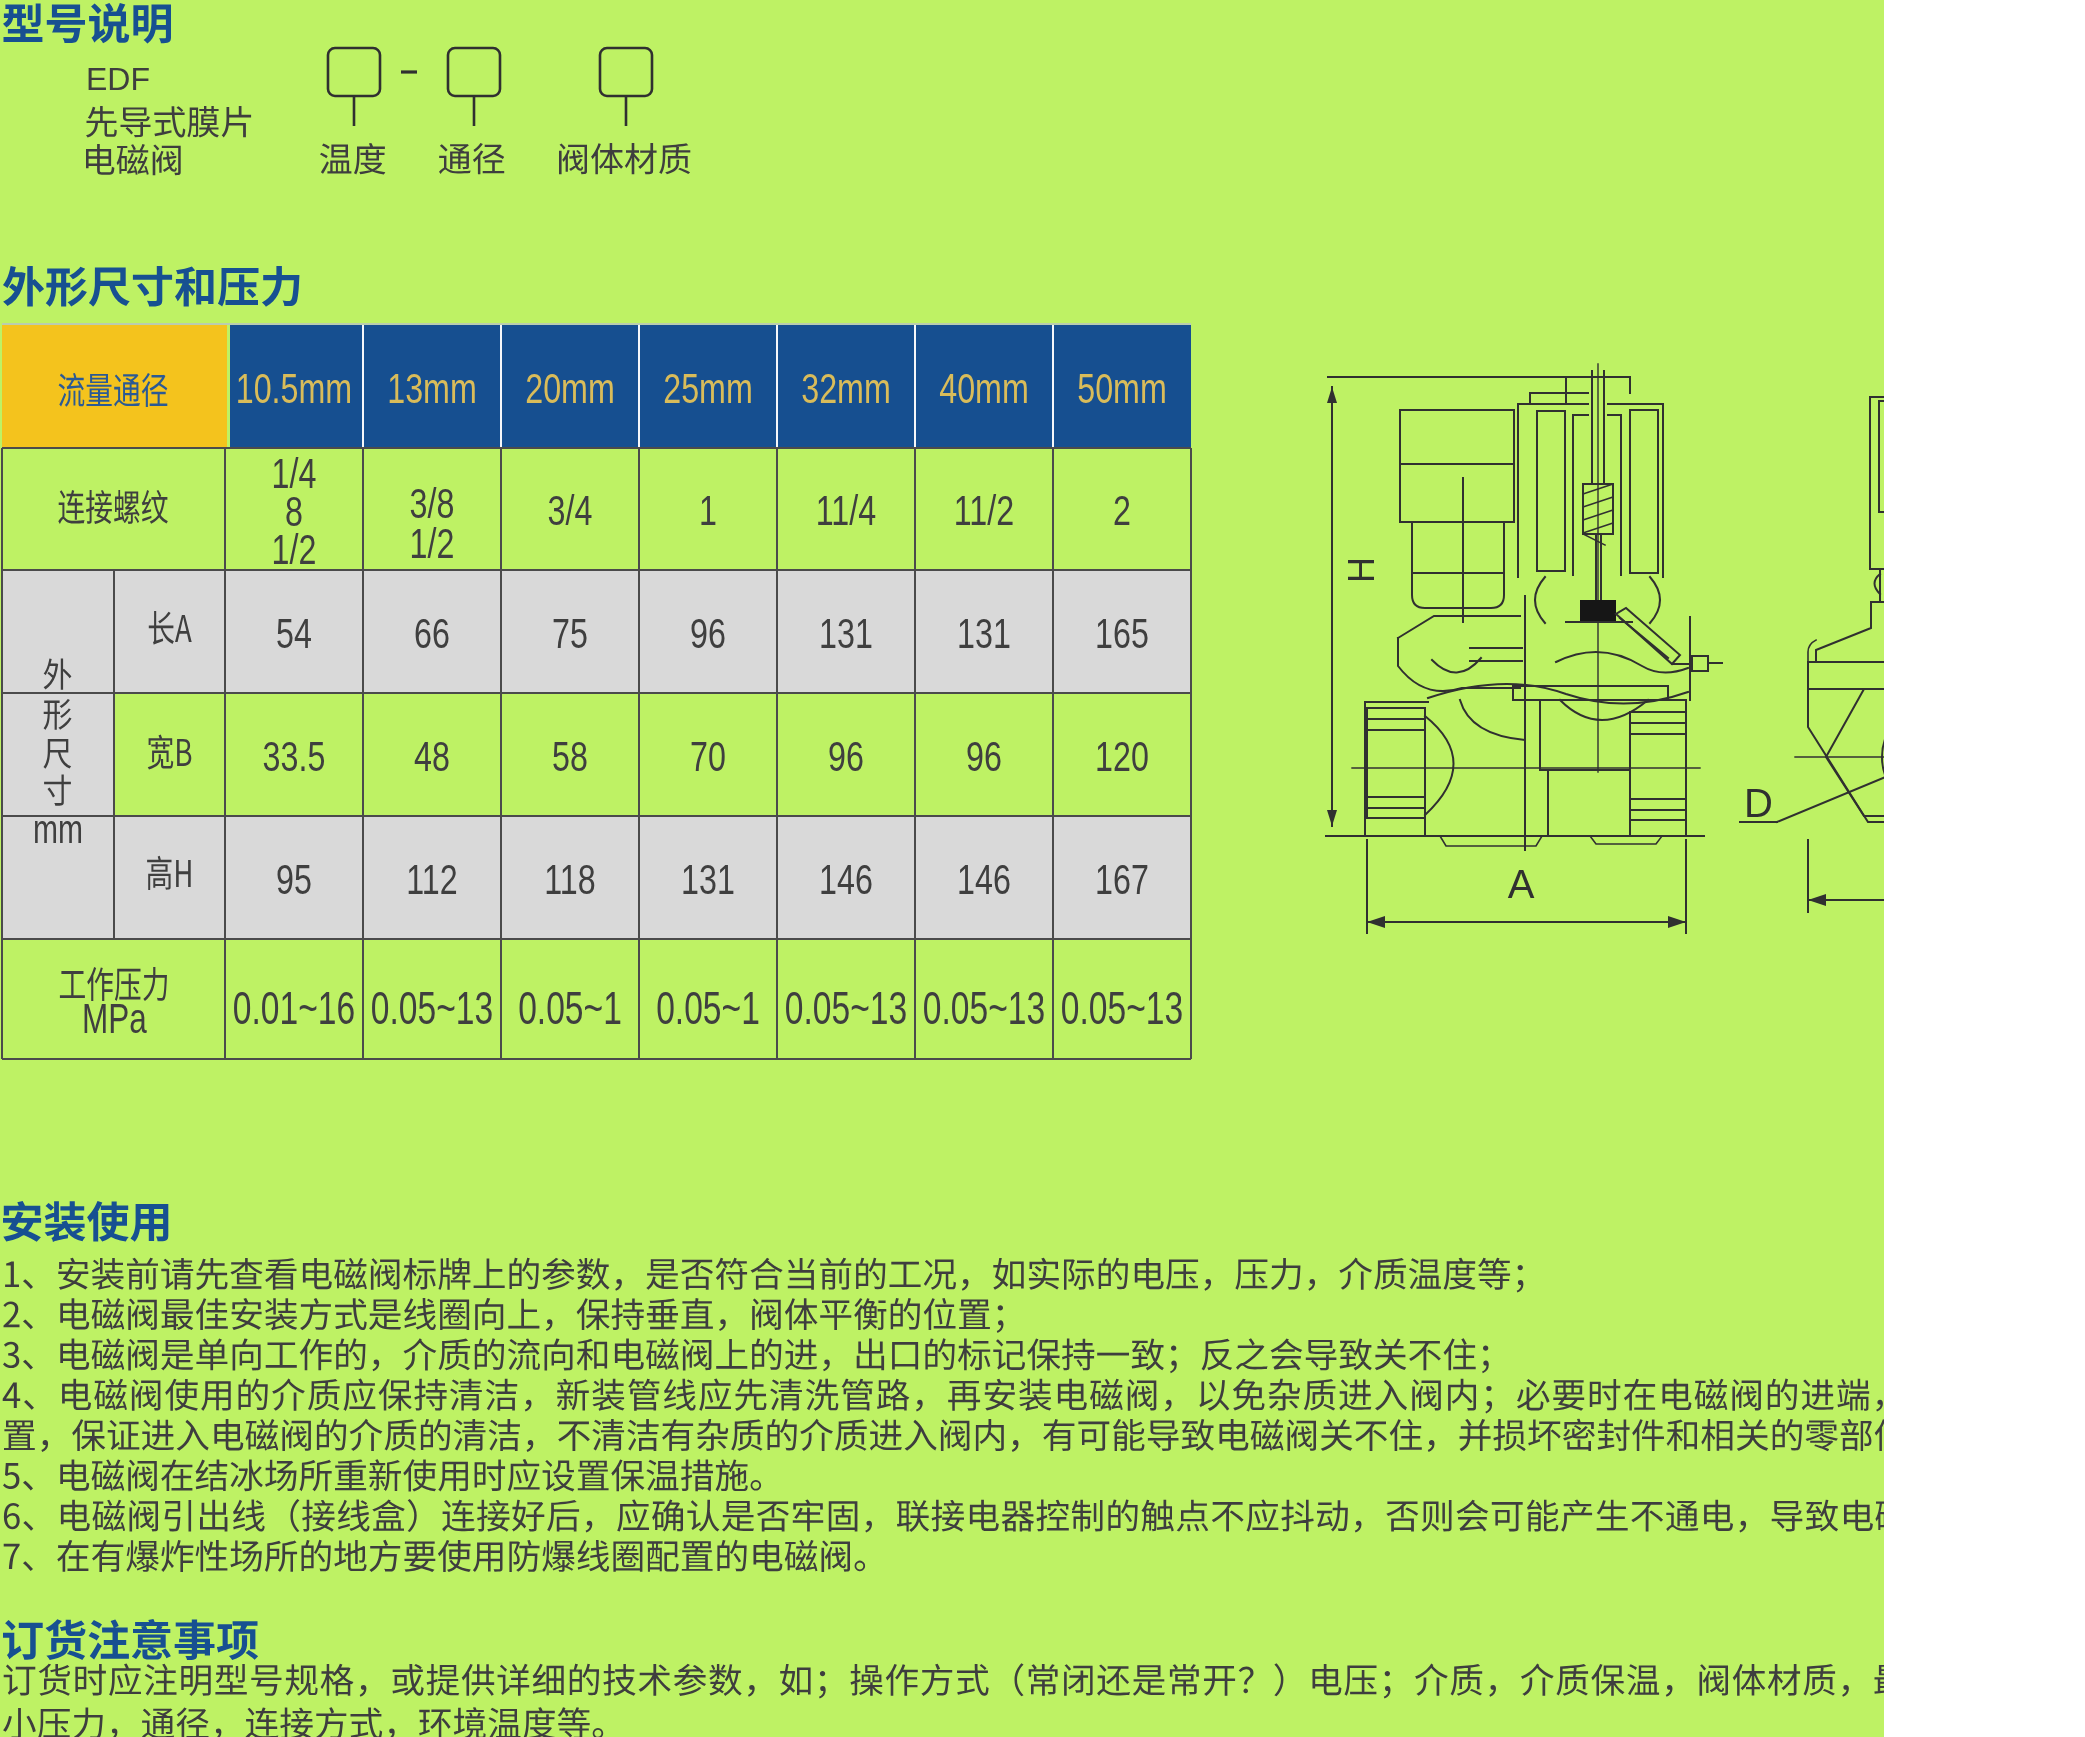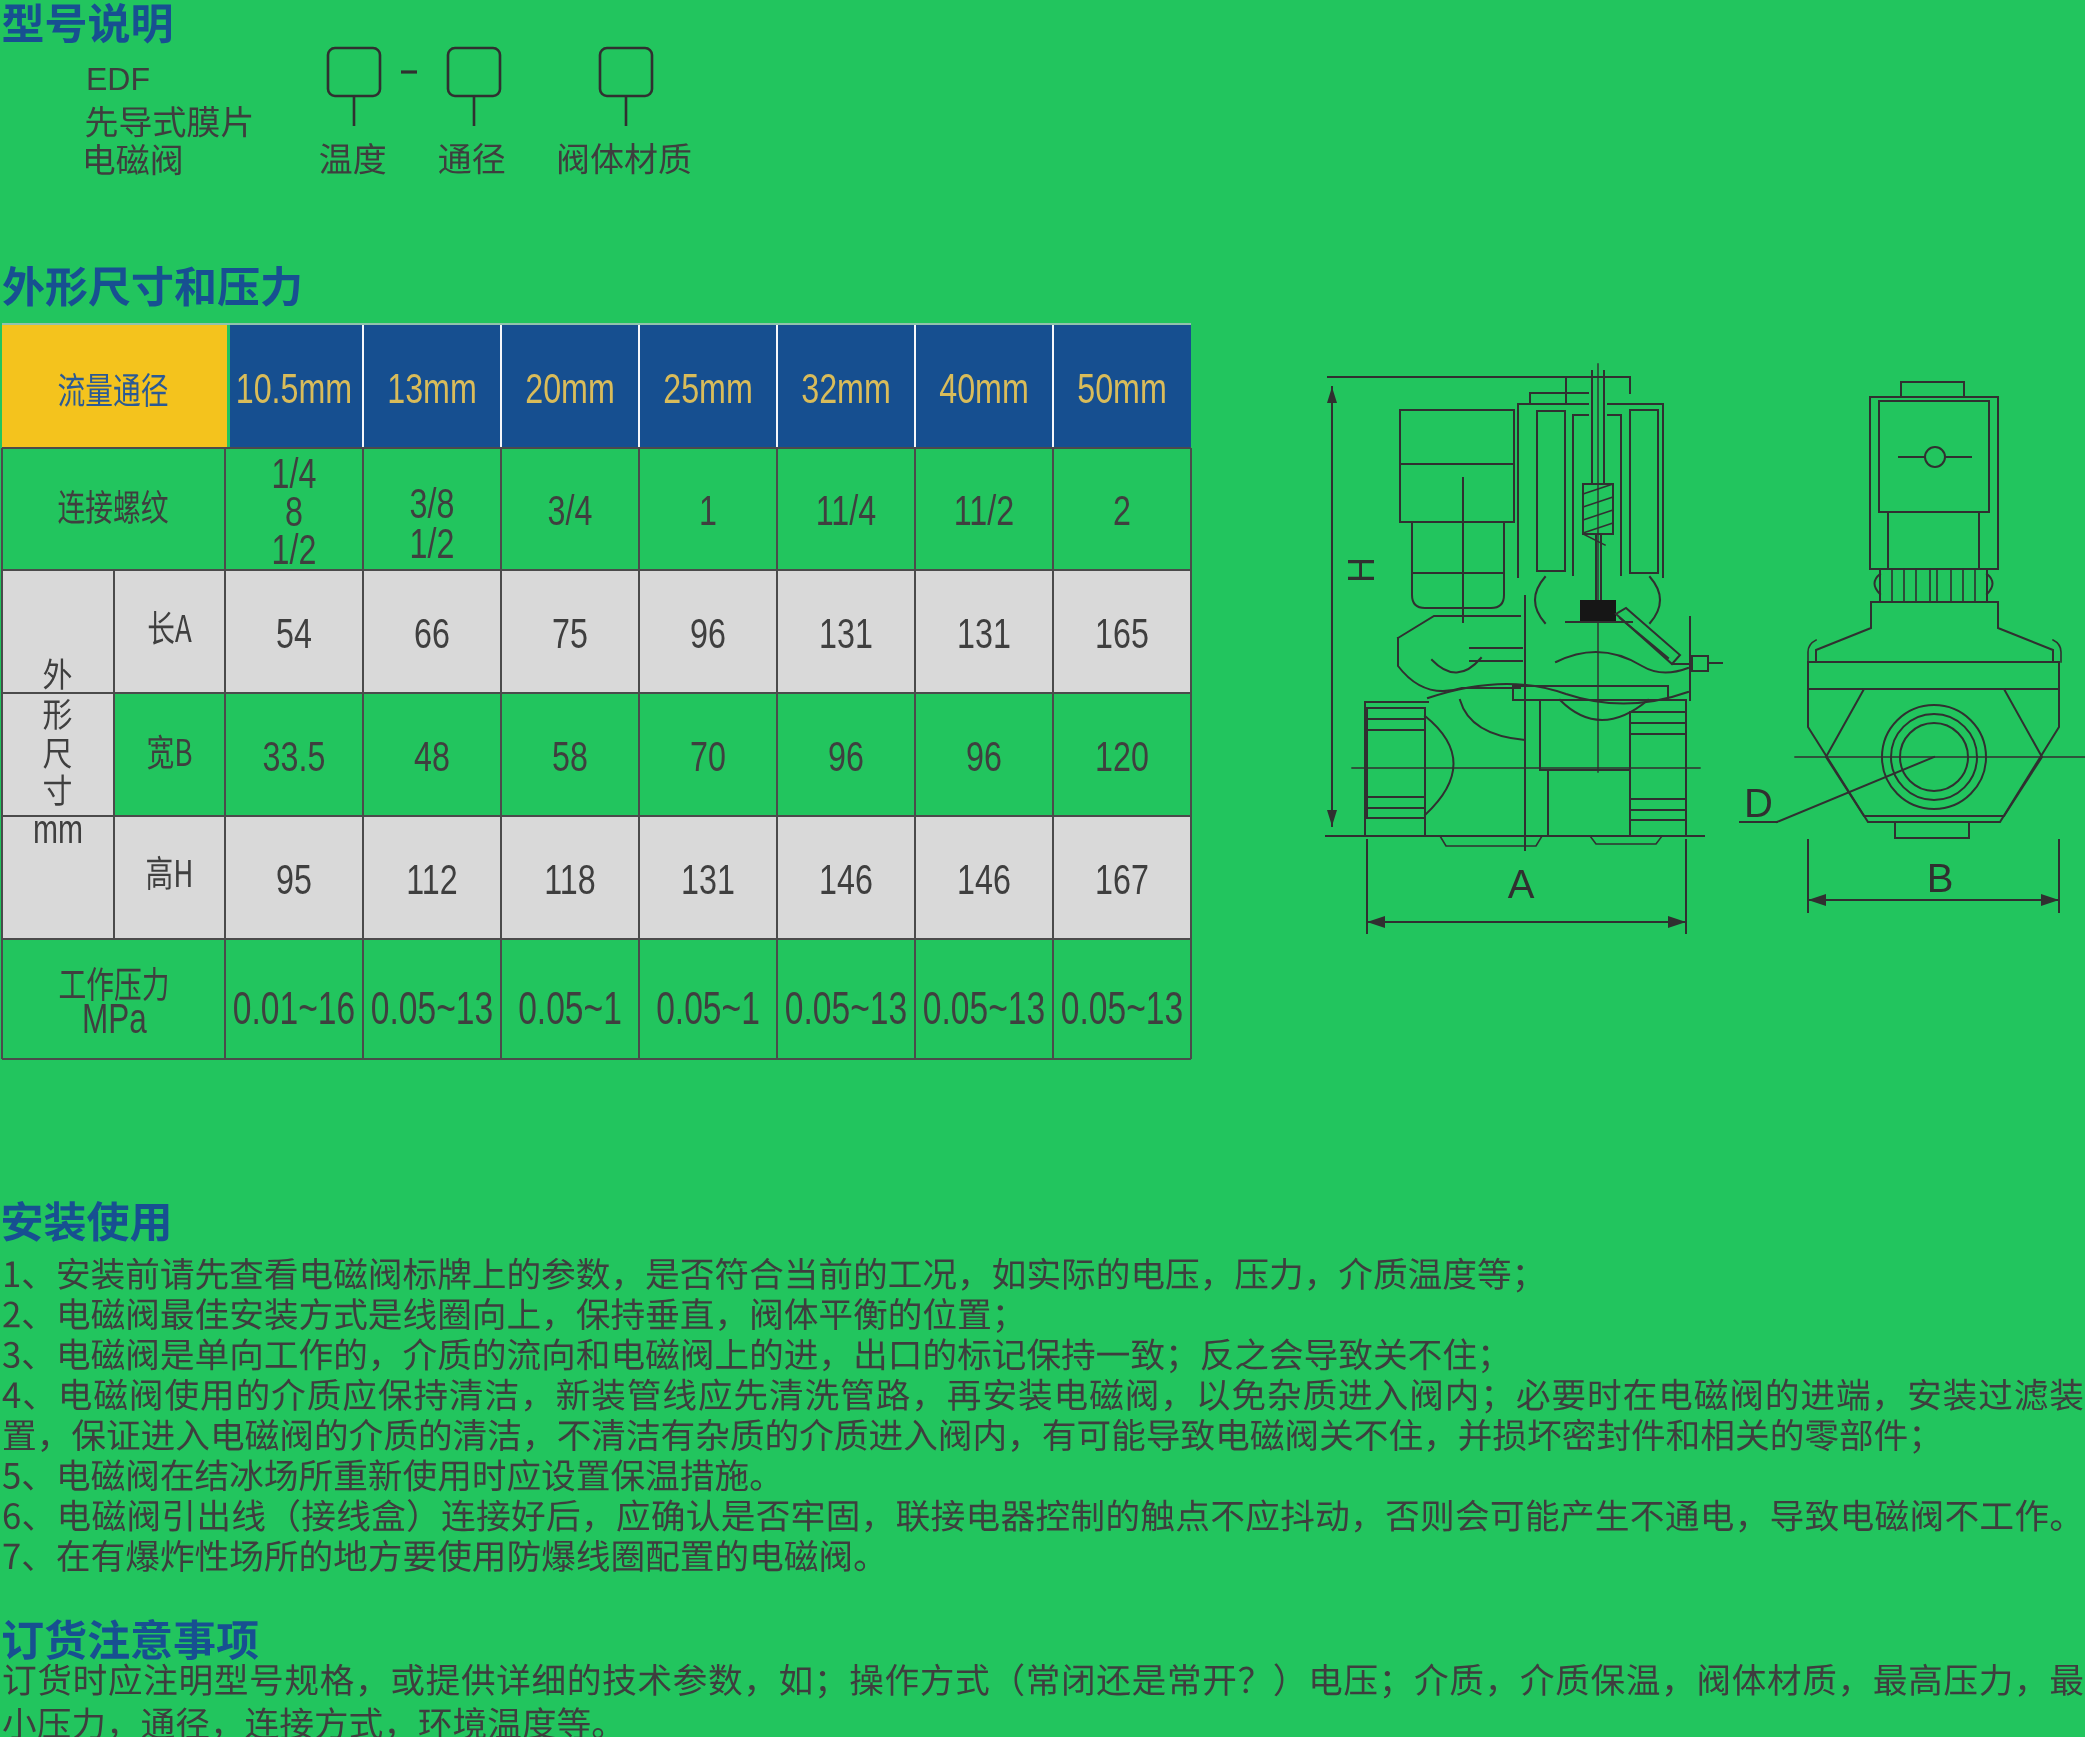--- a/index.html
+++ b/index.html
@@ -1,12 +1,12 @@
 <!DOCTYPE html>
-<html><head><meta charset="utf-8"><title>EDF</title><style>html,body{margin:0;padding:0;background:#fff}#page{position:relative;width:2085px;height:1737px;overflow:hidden;background:#22c55e;font-family:"Liberation Sans",sans-serif}</style></head><body>
+<html><head><meta charset="utf-8"><title>EDF</title><style>html,body{margin:0;padding:0;background:#fff}#page{position:relative;width:1884px;height:1737px;overflow:hidden;background:#bef264;font-family:"Liberation Sans",sans-serif}</style></head><body>
 <div id="page"><svg width="2085" height="1737" viewBox="0 0 2085 1737">
       <defs>
         <path id="g0" d="M3.9 -35H23.5V-30.5H3.9ZM2.4 -26H24.5V-21.4H2.4ZM2 -2.3H40.9V2.5H2ZM6.4 -10.4H36.6V-5.8H6.4ZM15.6 -33.2H20.4V-13.1H15.6ZM18.8 -13.8H24.1V1.2H18.8ZM26.3 -34.1H31V-19.5H26.3ZM34.2 -36H39.1V-17.6Q39.1 -15.8 38.7 -14.8Q38.2 -13.8 37 -13.2Q35.8 -12.7 34.1 -12.6Q32.5 -12.5 30.2 -12.5Q30.1 -13.5 29.6 -14.8Q29.2 -16.1 28.6 -17Q30.1 -17 31.5 -16.9Q32.9 -16.9 33.3 -17Q33.8 -17 34 -17.1Q34.2 -17.3 34.2 -17.7ZM7.3 -33.2H12V-25.5Q12 -23.2 11.5 -20.6Q10.9 -18.1 9.4 -15.9Q7.8 -13.6 4.8 -12Q4.5 -12.5 3.9 -13.2Q3.3 -13.9 2.6 -14.5Q2 -15.2 1.5 -15.6Q4.1 -16.9 5.3 -18.6Q6.6 -20.2 6.9 -22.1Q7.3 -23.9 7.3 -25.6Z"></path>
         <path id="g1" d="M12.6 -30.5V-26.5H30.1V-30.5ZM7.4 -35H35.6V-22H7.4ZM2.3 -19.4H40.5V-14.7H2.3ZM10.7 -11.5H31.8V-6.8H10.7ZM30.2 -11.5H35.8Q35.8 -11.5 35.8 -11.1Q35.7 -10.7 35.7 -10.2Q35.6 -9.7 35.5 -9.3Q35.1 -6 34.6 -3.7Q34.1 -1.5 33.5 -0.1Q32.9 1.3 32.1 2Q31.2 2.9 30 3.2Q28.9 3.6 27.4 3.6Q26.1 3.7 24.2 3.7Q22.2 3.7 20 3.6Q19.9 2.5 19.4 1.1Q18.9 -0.2 18.2 -1.3Q20.3 -1.1 22.4 -1Q24.6 -1 25.5 -1Q26.3 -1 26.7 -1Q27.2 -1.1 27.6 -1.4Q28.2 -1.8 28.6 -2.9Q29.1 -4.1 29.5 -6Q29.9 -8 30.2 -10.8ZM11.2 -17.5 16.8 -16.8Q16.3 -15.1 15.7 -13.3Q15.1 -11.5 14.6 -9.8Q14 -8.1 13.5 -6.8H7.6Q8.2 -8.2 8.8 -10.1Q9.5 -11.9 10.1 -13.8Q10.7 -15.8 11.2 -17.5Z"></path>
         <path id="g2" d="M3.6 -32.8 7.1 -35.9Q8.2 -34.9 9.6 -33.6Q10.9 -32.4 12.1 -31.2Q13.3 -29.9 14 -29L10.4 -25.4Q9.7 -26.4 8.5 -27.7Q7.4 -29 6.1 -30.4Q4.8 -31.7 3.6 -32.8ZM1.6 -23.3H9.9V-18.2H1.6ZM6.8 3.2 5.6 -1.9 6.7 -3.6 16.3 -10.9Q16.5 -10.1 16.8 -9.2Q17.1 -8.3 17.4 -7.5Q17.8 -6.6 18.1 -6.1Q14.7 -3.5 12.7 -1.9Q10.6 -0.2 9.4 0.7Q8.3 1.7 7.7 2.3Q7.2 2.8 6.8 3.2ZM6.8 3.2Q6.6 2.6 6.1 1.6Q5.6 0.7 5.1 -0.2Q4.5 -1 4 -1.6Q4.5 -1.9 5.2 -2.6Q5.9 -3.3 6.4 -4.2Q6.9 -5.1 6.9 -6.1V-23.3H12.1V-2.1Q12.1 -2.1 11.6 -1.8Q11.1 -1.4 10.3 -0.8Q9.5 -0.2 8.7 0.5Q7.9 1.2 7.4 1.9Q6.8 2.6 6.8 3.2ZM17.5 -34.6 21.9 -36.4Q23.2 -34.8 24.4 -32.8Q25.5 -30.8 26 -29.2L21.3 -27.2Q21 -28.2 20.5 -29.5Q19.9 -30.8 19.1 -32.1Q18.4 -33.4 17.5 -34.6ZM32.3 -36.4 37.8 -34.8Q36.6 -32.3 35.4 -29.9Q34.2 -27.5 33.1 -25.7L28.5 -27.3Q29.2 -28.5 29.9 -30.1Q30.6 -31.7 31.2 -33.3Q31.9 -35 32.3 -36.4ZM21.1 -23.4V-17.8H33.2V-23.4ZM16.1 -28H38.5V-13.2H16.1ZM20.9 -14.2H26.1Q25.9 -11.1 25.4 -8.4Q24.9 -5.7 23.8 -3.4Q22.7 -1.2 20.7 0.7Q18.7 2.5 15.5 3.8Q15.1 2.9 14.2 1.7Q13.3 0.5 12.5 -0.1Q15.2 -1.2 16.8 -2.6Q18.4 -4 19.2 -5.8Q20 -7.6 20.4 -9.7Q20.7 -11.8 20.9 -14.2ZM28.9 -14.7H34V-2.9Q34 -1.9 34.1 -1.7Q34.2 -1.4 34.7 -1.4Q34.8 -1.4 35 -1.4Q35.2 -1.4 35.5 -1.4Q35.7 -1.4 35.9 -1.4Q36.2 -1.4 36.3 -1.4Q36.6 -1.4 36.8 -1.8Q37 -2.1 37.1 -3.2Q37.2 -4.3 37.2 -6.5Q37.7 -6.1 38.5 -5.7Q39.3 -5.2 40.2 -4.9Q41 -4.6 41.7 -4.4Q41.5 -1.4 41 0.3Q40.4 2 39.4 2.7Q38.4 3.3 36.8 3.3Q36.6 3.3 36.2 3.3Q35.7 3.3 35.3 3.3Q34.8 3.3 34.4 3.3Q34 3.3 33.7 3.3Q31.7 3.3 30.7 2.8Q29.6 2.2 29.3 0.8Q28.9 -0.5 28.9 -2.8Z"></path>
         <path id="g3" d="M5.7 -34.2H18V-7.8H5.7V-12.5H13.3V-29.5H5.7ZM5.7 -23.4H15.1V-18.8H5.7ZM24.1 -34.8H37.3V-30H24.1ZM24.1 -24.5H37.3V-19.9H24.1ZM24 -14.4H37.3V-9.7H24ZM2.9 -34.2H7.7V-4H2.9ZM35.4 -34.8H40.5V-2.1Q40.5 0 40 1.1Q39.5 2.2 38.2 2.9Q37 3.5 35.1 3.6Q33.1 3.8 30.4 3.8Q30.3 3.1 30 2.2Q29.8 1.3 29.4 0.4Q29 -0.5 28.6 -1.2Q29.8 -1.1 31 -1.1Q32.1 -1.1 33.1 -1.1Q34 -1.1 34.3 -1.1Q34.9 -1.1 35.2 -1.3Q35.4 -1.6 35.4 -2.1ZM21 -34.8H26.1V-19.2Q26.1 -16.4 25.8 -13.2Q25.4 -10.1 24.5 -6.9Q23.6 -3.7 21.8 -0.9Q19.9 2 17 4.2Q16.6 3.7 15.9 3Q15.2 2.3 14.4 1.7Q13.7 1 13.1 0.7Q15.8 -1.3 17.4 -3.7Q19 -6.1 19.8 -8.8Q20.6 -11.5 20.8 -14.1Q21 -16.7 21 -19.2Z"></path>
         <path id="g4" d="M20.1 -12.1H22.6V-1.5Q22.6 -0.7 22.9 -0.5Q23.2 -0.3 24.2 -0.3Q24.4 -0.3 25 -0.3Q25.6 -0.3 26.3 -0.3Q27 -0.3 27.6 -0.3Q28.2 -0.3 28.5 -0.3Q29.1 -0.3 29.5 -0.6Q29.8 -1 29.9 -2.1Q30 -3.2 30.1 -5.4Q30.4 -5.2 30.8 -4.9Q31.2 -4.7 31.7 -4.6Q32.1 -4.4 32.4 -4.3Q32.3 -1.7 32 -0.3Q31.6 1.1 30.8 1.6Q30.1 2.2 28.7 2.2Q28.4 2.2 27.8 2.2Q27.1 2.2 26.3 2.2Q25.5 2.2 24.8 2.2Q24.1 2.2 23.9 2.2Q22.4 2.2 21.6 1.9Q20.7 1.5 20.4 0.7Q20.1 -0.1 20.1 -1.5ZM2.1 -13.9H32V-11.5H2.1ZM7.7 -23.3H29.5V-20.8H7.7ZM11 -12.1H13.7Q13.4 -9.4 12.9 -7.2Q12.3 -4.9 11.2 -3Q10.1 -1.1 8.2 0.4Q6.2 1.9 3.2 2.9Q3.1 2.6 2.8 2.2Q2.5 1.8 2.2 1.4Q1.9 1 1.6 0.7Q4.4 -0.1 6.2 -1.4Q7.9 -2.7 8.9 -4.3Q9.9 -6 10.3 -7.9Q10.8 -9.8 11 -12.1ZM8.4 -27.8 10.9 -27.2Q10.4 -25.3 9.6 -23.2Q8.9 -21.1 7.9 -19.1Q6.9 -17.1 5.7 -15.6Q5.4 -15.8 5 -16Q4.6 -16.3 4.2 -16.5Q3.8 -16.7 3.5 -16.8Q4.6 -18.3 5.6 -20.1Q6.5 -22 7.2 -24Q8 -26 8.4 -27.8ZM15.7 -28.6H18.3V-13.1H15.7Z"></path>
         <path id="g5" d="M2.1 -9.9H32.1V-7.5H2.1ZM22 -12.5H24.6V-0.3Q24.6 0.8 24.3 1.4Q23.9 2 23 2.2Q22.1 2.5 20.5 2.5Q18.9 2.6 16.5 2.6Q16.4 2.1 16.1 1.4Q15.8 0.8 15.5 0.3Q16.8 0.3 18 0.3Q19.1 0.4 20 0.3Q20.8 0.3 21.1 0.3Q21.7 0.3 21.8 0.2Q22 0 22 -0.4ZM7.2 -6.2 8.9 -7.7Q10 -6.9 11.1 -5.8Q12.2 -4.7 13.2 -3.7Q14.1 -2.6 14.6 -1.7L12.7 0Q12.2 -0.9 11.3 -2Q10.4 -3.1 9.3 -4.2Q8.3 -5.3 7.2 -6.2ZM4.6 -26.2H7.3V-17.3Q7.3 -16.6 7.6 -16.2Q7.9 -15.8 8.9 -15.7Q9.8 -15.5 11.7 -15.5Q12.2 -15.5 13.2 -15.5Q14.2 -15.5 15.5 -15.5Q16.8 -15.5 18.3 -15.5Q19.7 -15.5 21.1 -15.5Q22.5 -15.5 23.6 -15.5Q24.7 -15.5 25.3 -15.5Q26.7 -15.5 27.4 -15.7Q28.1 -15.9 28.4 -16.6Q28.7 -17.3 28.8 -18.5Q29.3 -18.2 30 -18Q30.7 -17.8 31.3 -17.7Q31.1 -16 30.5 -15Q30 -14.1 28.8 -13.7Q27.6 -13.4 25.5 -13.4Q25.1 -13.4 24.1 -13.4Q23 -13.4 21.6 -13.4Q20.2 -13.4 18.6 -13.4Q17.1 -13.4 15.7 -13.4Q14.2 -13.4 13.2 -13.4Q12.2 -13.4 11.9 -13.4Q9.1 -13.4 7.5 -13.7Q5.9 -14 5.3 -14.8Q4.6 -15.7 4.6 -17.3ZM5.5 -21.4H25.6V-25H4.6V-27.2H28.1V-19.1H5.5Z"></path>
         <path id="g6" d="M24.1 -26.9 25.8 -28.3Q26.7 -27.8 27.7 -27Q28.6 -26.3 29.4 -25.5Q30.3 -24.8 30.8 -24.2L29 -22.6Q28.5 -23.2 27.7 -24Q26.9 -24.7 25.9 -25.5Q25 -26.3 24.1 -26.9ZM1.9 -22.2H32.2V-19.7H1.9ZM3.1 -14.6H18.1V-12.2H3.1ZM9.2 -13.3H11.7V-1.2H9.2ZM2 -0.8Q4.1 -1.2 6.8 -1.8Q9.6 -2.3 12.7 -3Q15.9 -3.7 19 -4.3L19.2 -2Q16.3 -1.4 13.4 -0.7Q10.4 0 7.7 0.6Q5 1.2 2.8 1.7ZM19.2 -28.4H21.9Q21.9 -23.7 22.2 -19.4Q22.5 -15.1 23.2 -11.6Q23.8 -8 24.7 -5.4Q25.6 -2.8 26.7 -1.3Q27.8 0.1 29.1 0.1Q29.8 0.1 30.1 -1.4Q30.5 -2.9 30.6 -6.3Q31.1 -5.9 31.7 -5.5Q32.3 -5.1 32.9 -4.9Q32.7 -1.9 32.2 -0.3Q31.8 1.4 31 2.1Q30.2 2.8 28.9 2.8Q27.2 2.8 25.8 1.6Q24.4 0.5 23.4 -1.6Q22.3 -3.8 21.5 -6.6Q20.8 -9.5 20.3 -13Q19.7 -16.5 19.5 -20.4Q19.2 -24.3 19.2 -28.4Z"></path>
         <path id="g7" d="M12.9 -25.7H32.2V-23.6H12.9ZM12.9 -7.2H32.1V-5H12.9ZM21 -9.8H23.6Q23.3 -7.3 22.8 -5.3Q22.3 -3.3 21.2 -1.8Q20.1 -0.2 18.2 0.9Q16.3 2 13.4 2.8Q13.2 2.3 12.8 1.8Q12.5 1.2 12.1 0.8Q14.7 0.2 16.4 -0.7Q18.1 -1.7 19 -3Q20 -4.3 20.4 -6Q20.9 -7.7 21 -9.8ZM24.1 -6.4Q25 -3.7 27.2 -1.9Q29.3 0 32.5 0.7Q32.2 1 31.9 1.3Q31.6 1.7 31.4 2.1Q31.1 2.5 30.9 2.8Q27.5 1.8 25.3 -0.4Q23.1 -2.6 22 -5.9ZM17.6 -28.5H20V-21.1H17.6ZM25 -28.5H27.4V-21.1H25ZM17.2 -14.1V-11.6H27.8V-14.1ZM17.2 -18.2V-15.8H27.8V-18.2ZM14.8 -20.1H30.2V-9.7H14.8ZM4.6 -27H10.6V-24.7H4.6ZM3.3 -27H5.5V-14.9Q5.5 -13 5.4 -10.7Q5.3 -8.4 5 -6Q4.8 -3.7 4.3 -1.4Q3.8 0.8 3 2.7Q2.7 2.5 2.4 2.3Q2 2.1 1.7 1.9Q1.3 1.7 1 1.6Q1.8 -0.2 2.3 -2.3Q2.8 -4.4 3 -6.6Q3.2 -8.8 3.3 -10.9Q3.3 -13 3.3 -14.9ZM9.6 -27H11.7V-0.3Q11.7 0.6 11.5 1.2Q11.3 1.7 10.7 2Q10.2 2.3 9.2 2.4Q8.3 2.4 6.9 2.4Q6.8 2 6.6 1.3Q6.4 0.7 6.2 0.2Q7.2 0.3 8 0.3Q8.8 0.3 9.1 0.2Q9.6 0.2 9.6 -0.3ZM4.6 -19.2H10.6V-16.9H4.6ZM4.6 -11.3H10.5V-8.9H4.6Z"></path>

